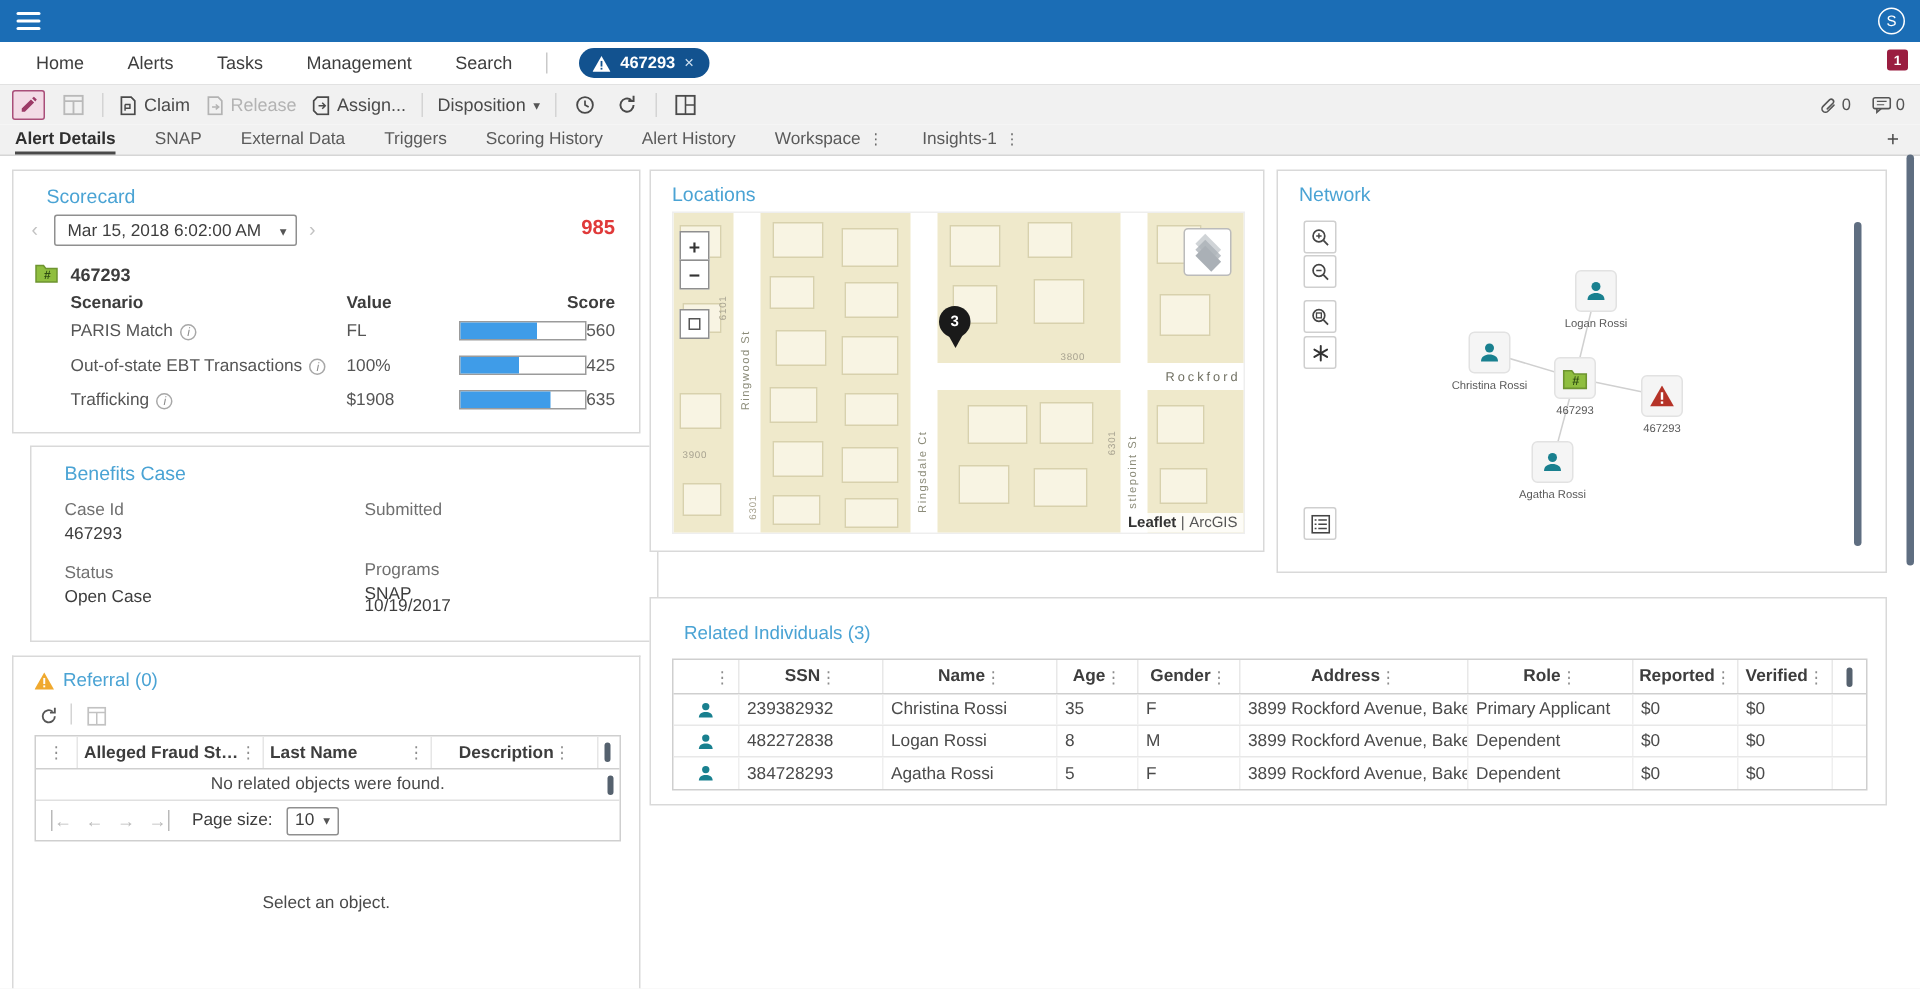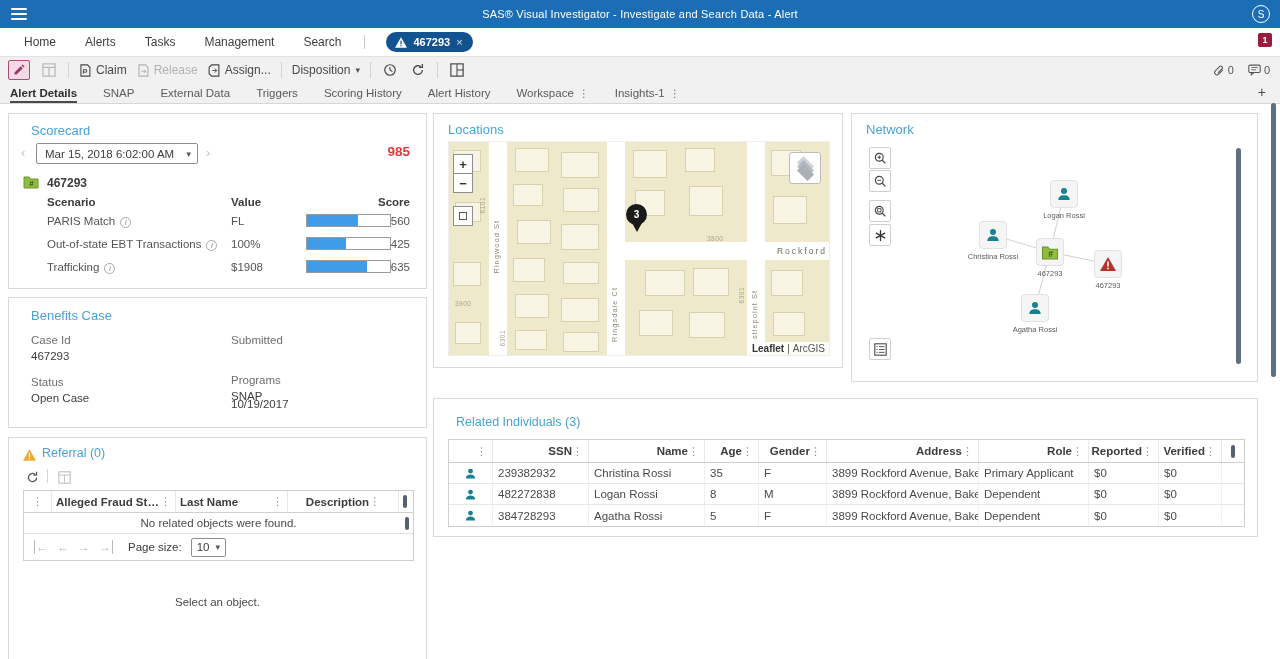--- a/index.html
+++ b/index.html
@@ -91,38 +91,37 @@
   
   .net-btn { position:absolute; left:17px; width:22px; height:22px; background:#fff; border:1px solid #cfcfcf; border-radius:2px; display:flex; align-items:center; justify-content:center; cursor:pointer; }
   .node { position:absolute; width:28px; height:28px; background:#f5f5f5; border:1px solid #e2e2e2; border-radius:4px; display:flex; align-items:center; justify-content:center; cursor:pointer; }
   .node-label { position:absolute; width:72px; text-align:center; font-size:7.5px; color:#5a5a5a; }
   .vthumb { position:absolute; width:5px; border-radius:3px; background:#5f6e81; cursor:pointer; }
 
   
   .ri-table { position:absolute; left:14px; top:40px; width:797px; border:1px solid #cfcfcf; background:#fff; }
   .ri-hdr, .ri-row { display:grid; grid-template-columns:44px 96px 116px 54px 68px 152px 110px 70px 63px 22px; }
   .ri-hdr { height:23px; border-bottom:1px solid #cfcfcf; }
-  .ri-hdr > div { display:flex; align-items:center; justify-content:flex-end; font-size:11.5px; font-weight:bold; color:#3d3d3d; padding:0 5px; border-right:1px solid #e8e8e8; white-space:nowrap; overflow:hidden; }
+  .ri-hdr > div { display:flex; align-items:center; justify-content:center; font-size:11.5px; font-weight:bold; color:#3d3d3d; padding:0 5px; border-right:1px solid #e8e8e8; white-space:nowrap; overflow:hidden; }
   .ri-row { height:21px; border-bottom:1px solid #e8e8e8; cursor:pointer; }
   .ri-row:last-child { border-bottom:none; }
   .ri-row > div { display:flex; align-items:center; font-size:11.5px; color:#4a4a4a; padding:0 5px; border-right:1px solid #efefef; white-space:nowrap; overflow:hidden; }
   .ri-row > div:first-child { justify-content:center; }
 </style>
 </head>
 <body>
 
 <div id="screen">
 
   <div class="topbar">
     <div class="hamburger">
         <span></span>
         <span></span>
         <span></span>
       </div>
-    <div class="topbar-title">SAS® Visual Investigator - Investigate and Search Data - Alert</div>
     <div class="avatar-circle">S</div>
   </div>
 
   <div class="navrow">
     <span class="nav-item">Home</span>
     <span class="nav-item">Alerts</span>
     <span class="nav-item">Tasks</span>
     <span class="nav-item">Management</span>
     <span class="nav-item">Search</span>
     <span class="nav-div"></span>
@@ -285,21 +284,21 @@
     <span class="sc-cell" style="position:absolute; right:16px; top:124px;">425</span>
 
     <span class="sc-cell" style="position:absolute; left:38px; top:147px;"><span>Trafficking</span><span class="info-dot">i</span></span>
     <span class="sc-cell" style="position:absolute; left:222px; top:147px;">$1908</span>
     <span class="score-bar" style="left:297px; top:146px;">
         <span class="score-fill" style="display: block; width: 72%;"></span>
       </span>
     <span class="sc-cell" style="position:absolute; right:16px; top:147px;">635</span>
   </div>
 
-  <div class="panel" style="left:8px; top:297px; width:419px; height:131px;">
+  <div class="panel" style="left:20px; top:297px; width:419px; height:131px;">
     <div class="panel-title" style="position:absolute; left:22px; top:10px;">Benefits Case</div>
     <span class="field-label" style="position:absolute; left:22px; top:36px;">Case Id</span>
     <span class="field-value" style="position:absolute; left:22px; top:52px;">467293</span>
     <span class="field-label" style="position:absolute; left:222px; top:36px;">Submitted</span>
     <span class="field-value" style="position:absolute; left:222px; top:52px;margin-top:48px;">10/19/2017</span>
     <span class="field-label" style="position:absolute; left:22px; top:78px;">Status</span>
     <span class="field-value" style="position:absolute; left:22px; top:94px;">Open Case</span>
     <span class="field-label" style="position:absolute; left:222px; top:76px;">Programs</span>
     <span class="field-value" style="position:absolute; left:222px; top:92px;">SNAP</span>
   </div>

